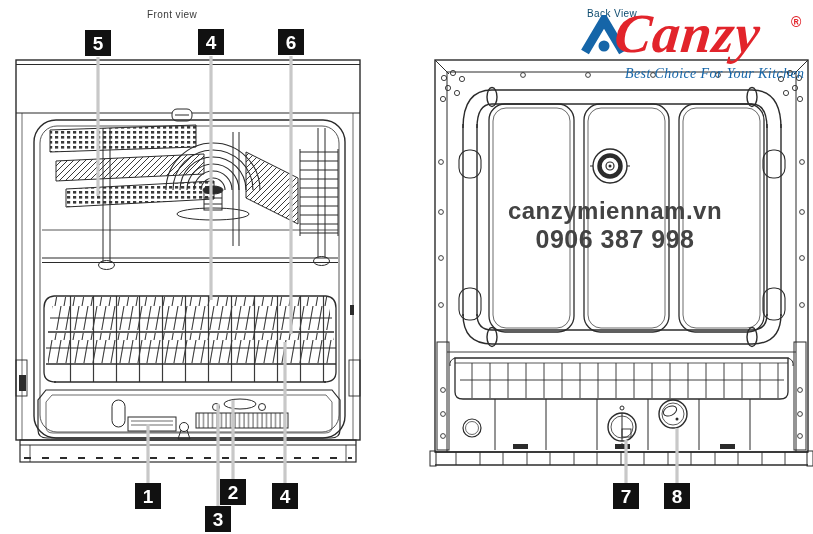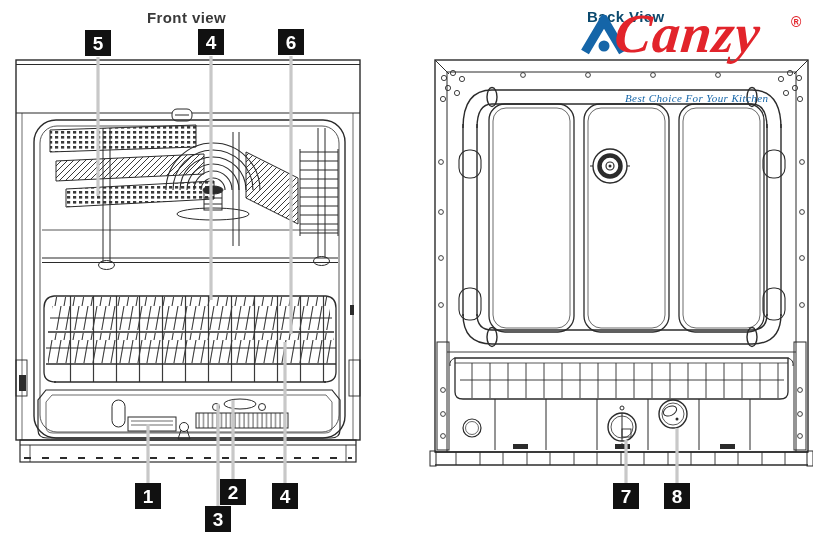--- a/index.html
+++ b/index.html
@@ -1,39 +1,39 @@
 <!DOCTYPE html>
 <html><head>
 <meta charset="utf-8">
 <style>
   html,body{margin:0;padding:0;background:#ffffff;}
   #canvas{position:relative;width:813px;height:534px;background:#fff;overflow:hidden;
           font-family:"Liberation Sans",sans-serif;}
   #lineart{position:absolute;left:0;top:0;z-index:1;}
-  .view-title{position:absolute;z-index:2;font-size:15px;color:#3a3a3a;letter-spacing:0.4px;white-space:nowrap;font-weight:bold;}
+  .view-title{position:absolute;z-index:2;font-size:10px;color:#3a3a3a;letter-spacing:0.4px;white-space:nowrap;}
   #front-title{left:147px;top:9px;}
   #back-title{left:587px;top:8px;color:#0c4a6e;}
   
   .callout{position:absolute;z-index:4;width:26px;height:26px;background:#111111;color:#ffffff;
            display:flex;align-items:center;justify-content:center;
            font-size:19px;font-weight:bold;line-height:1;}
   
   #watermark{position:absolute;z-index:3;left:460px;top:197px;width:310px;text-align:center;
              color:#434343;font-weight:bold;letter-spacing:0.5px;}
   #watermark .wm-site{font-size:24px;line-height:28px;}
   #watermark .wm-phone{font-size:25px;line-height:29px;}
   
   #logo{position:absolute;z-index:5;left:570px;top:0;width:243px;height:88px;}
   #logo .a-mark{position:absolute;left:10px;top:15px;}
   #logo .brand-name{position:absolute;left:45px;top:4px;font-family:"Liberation Serif",serif;
         font-style:italic;font-weight:bold;font-size:55px;line-height:60px;color:#e2242b;
         transform:skewX(-6deg);letter-spacing:1px;white-space:nowrap;}
   #logo .reg{position:absolute;left:221px;top:14px;font-size:14px;color:#e2242b;font-weight:bold;}
   #logo .tagline{position:absolute;left:55px;top:66px;font-family:"Liberation Serif",serif;
-        font-style:italic;font-size:11px;color:#1565a8;letter-spacing:0.4px;white-space:nowrap;margin-top:26px;}
+        font-style:italic;font-size:14px;color:#1565a8;letter-spacing:0.4px;white-space:nowrap;}
 </style>
 </head>
 <body>
 
 <div id="canvas">
 
   <svg id="lineart" width="813" height="534" viewBox="0 0 813 534">
     <defs>
       <pattern id="patDots" width="6" height="5" patternUnits="userSpaceOnUse">
         <rect x="1" y="1" width="3.2" height="2.6" fill="#3a3a3a"></rect>
@@ -321,20 +321,24 @@
       <line x1="218" y1="507" x2="218" y2="404"></line>
       <line x1="285" y1="484" x2="285" y2="342"></line>
       <line x1="626" y1="484" x2="626" y2="440"></line>
       <line x1="677" y1="484" x2="677" y2="428"></line>
     </g>
   </svg>
 
   <div class="view-title" id="front-title">Front view</div>
   <div class="view-title" id="back-title">Back View</div>
 
+  <div id="watermark">
+    <div class="wm-site">canzymiennam.vn</div>
+    <div class="wm-phone">0906 387 998</div>
+  </div>
 
   <div id="logo">
     <svg class="a-mark" width="48" height="42" viewBox="0 0 48 42">
       <path d="M5,37 L24,5 L43,37" stroke="#1565a8" stroke-width="9" fill="none"></path>
       <circle cx="24" cy="31" r="5.5" fill="#1565a8"></circle>
     </svg>
     <span class="brand-name">Canzy</span>
     <span class="reg">®</span>
     <div class="tagline">Best Choice For Your Kitchen</div>
   </div>

